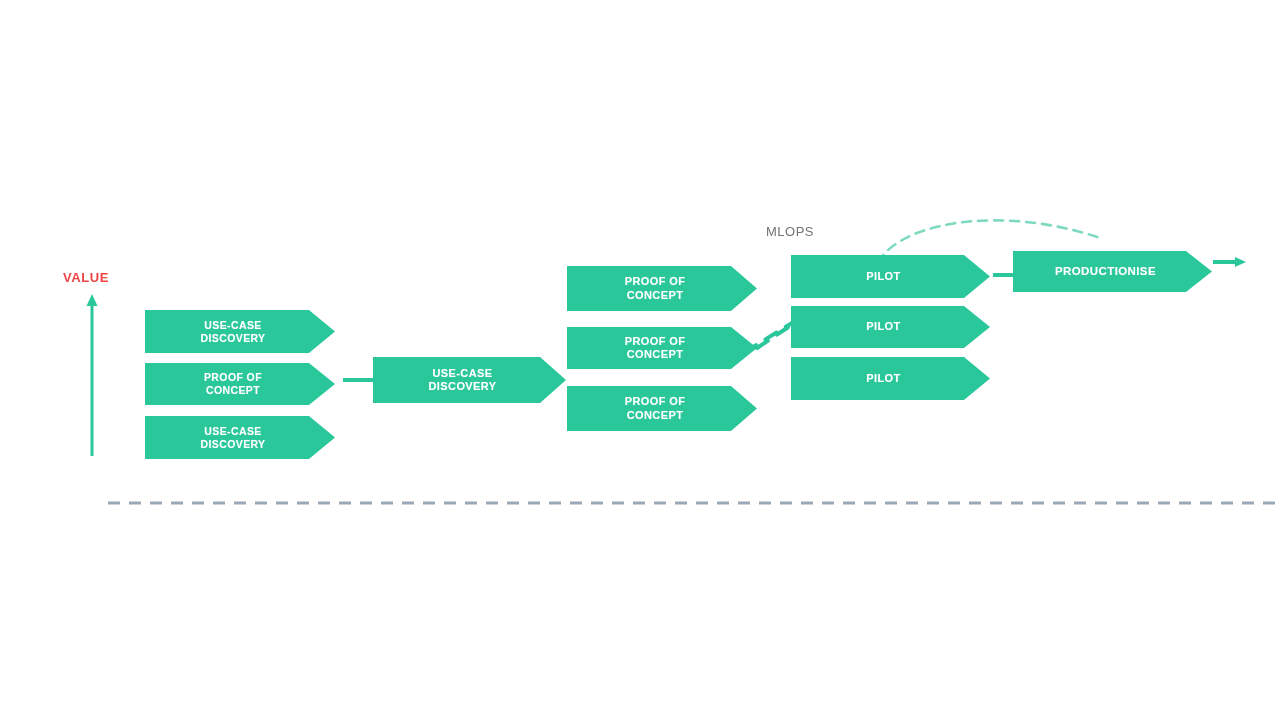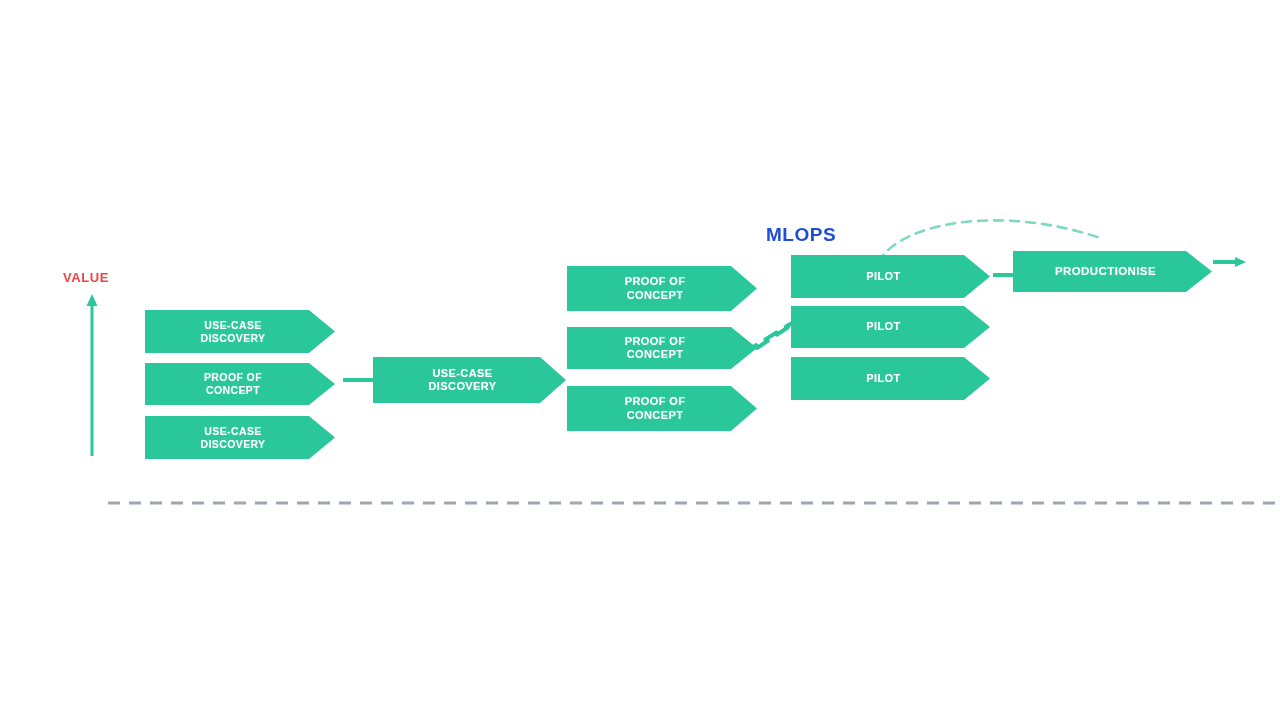--- a/index.html
+++ b/index.html
@@ -26,24 +26,24 @@
     font-size: 13px;
     letter-spacing: 0.6px;
     color: #ef4444;
     white-space: nowrap;
   }
 
   
   .group-label {
     position: absolute;
     font-family: "Liberation Sans", sans-serif;
-    font-weight: bold;
-    font-size: 19px;
+    font-weight: normal;
+    font-size: 13px;
     letter-spacing: 0.5px;
-    color: #1d4ed8;
+    color: #737373;
     white-space: nowrap;
   }
 
   
   .chev {
     position: absolute;
     background: #2ac79b;
     box-sizing: border-box;
     display: flex;
     align-items: center;

